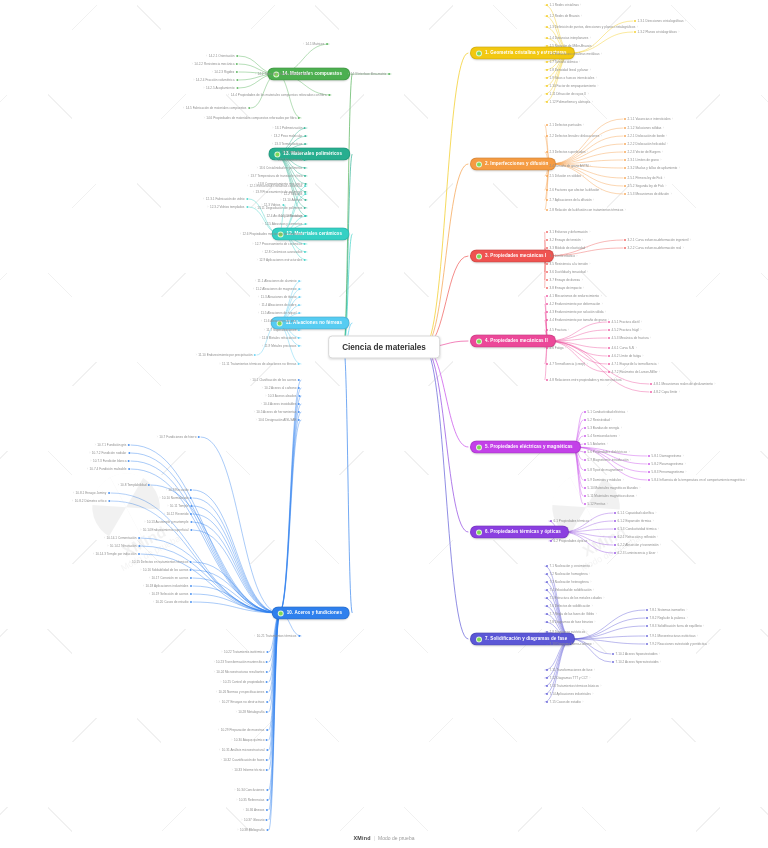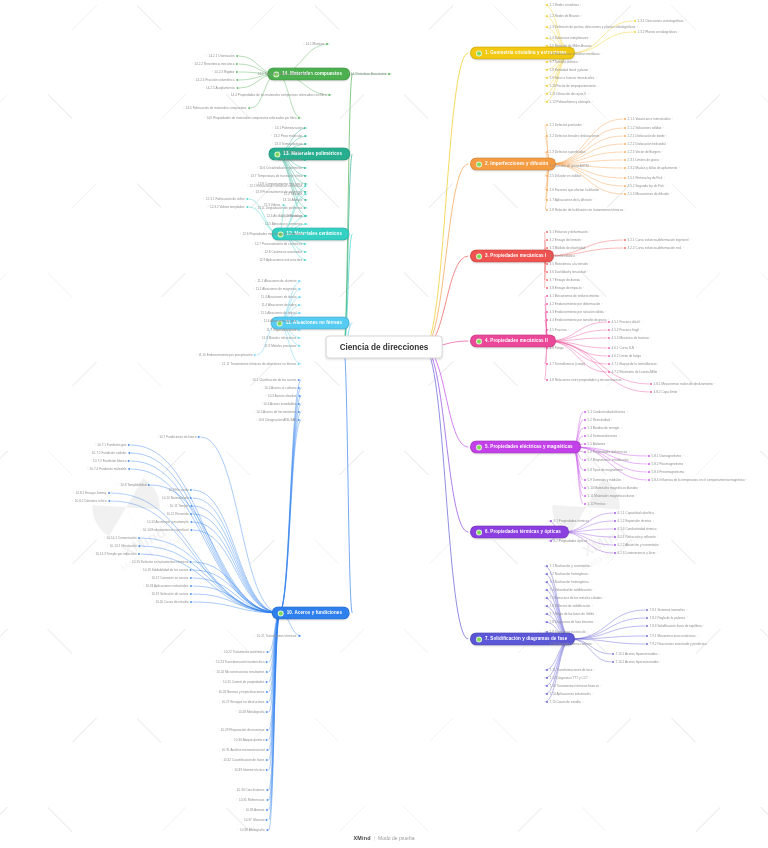--- a/index.html
+++ b/index.html
@@ -320,21 +320,21 @@
       <circle cx="32" cy="32" r="30" fill="#8f8f8f"></circle>
       <path d="M32 32 L58 16 A30 30 0 0 0 32 2 Z" fill="#ffffff"></path>
       <path d="M32 32 L58 48 A30 30 0 0 1 32 62 Z" fill="#ffffff"></path>
       <path d="M32 32 L6 16 A30 30 0 0 1 32 2 Z" fill="#ffffff"></path>
       <path d="M32 32 L6 48 A30 30 0 0 0 32 62 Z" fill="#ffffff"></path>
     </svg>
     <div class="wtxt">XMind</div>
     <div class="wsub">Modo de prueba</div>
   </div>
 
-  <div class="node central">Ciencia de direcciones</div>
+  <div class="node central">Ciencia de materiales</div>
 
   <div id="nodes">
       <div class="node main-topic" style="background: rgb(242, 200, 17); top: 53px; left: 470px;">
         <span class="bullet"></span>
         <span>1. Geometría cristalina y estructuras</span>
       </div>
       <div class="node sub r" style="top: 5px; left: 546px;">
         <span class="dot" style="background: rgb(242, 200, 17);"></span>
         <span>1.1 Redes cristalinas</span>
         <span class="tail">›</span>

